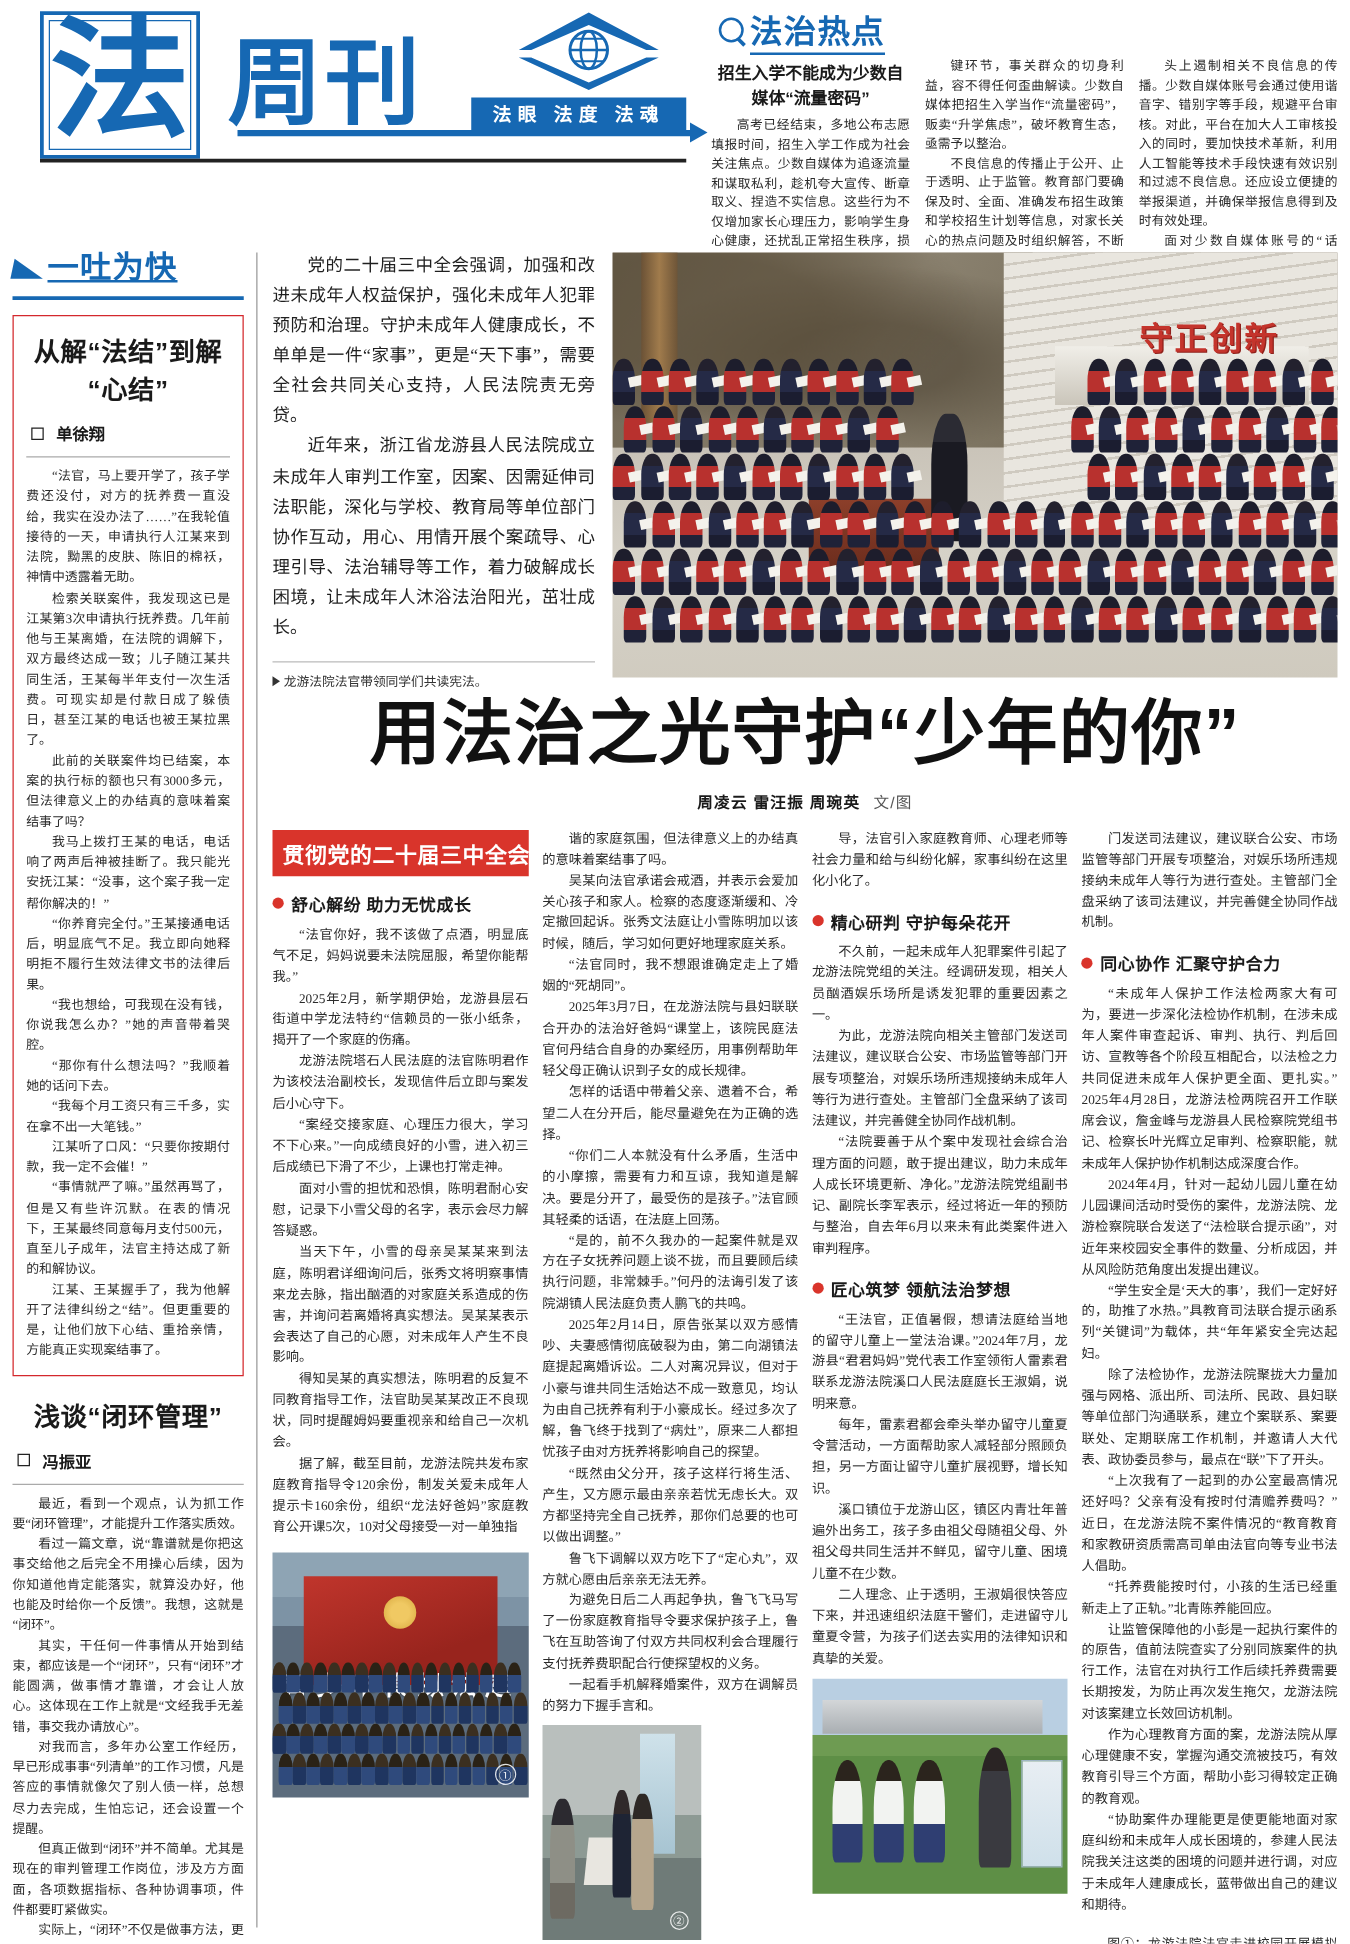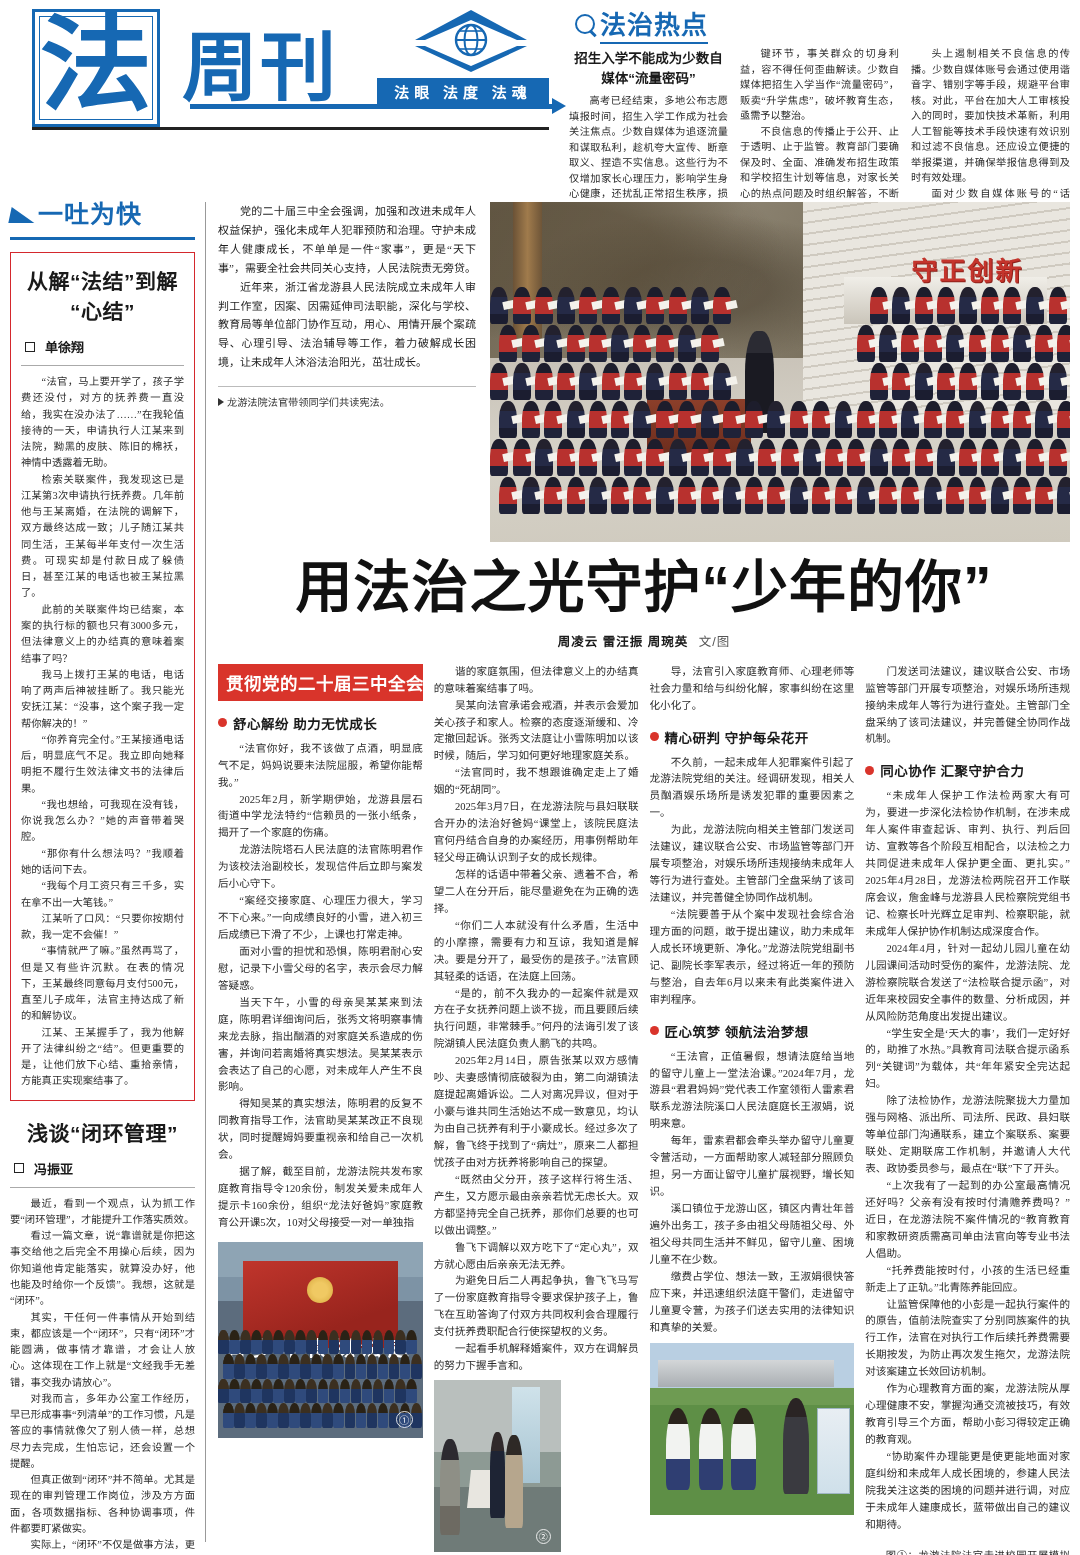--- a/index.html
+++ b/index.html
@@ -181,20 +181,21 @@
     transform: skewX(-12deg);
     position: relative;
     top: -4px;
   }
   .ribbon-text {
     font-size: 25px; font-weight: 700;
     color: #1668b3;
     letter-spacing: 1px;
     font-family: "Liberation Sans", sans-serif;
     line-height: 1;
+    text-decoration: underline;
   }
   .ribbon-rule { height: 3px; background: #1668b3; margin: 4px 0 12px 0; }
 
   .redbox {
     border: 1.5px solid #d4282d;
     padding: 12px 10px 10px;
     margin-bottom: 16px;
   }
   .op-title {
     font-size: 21px; font-weight: 700;
@@ -231,21 +232,21 @@
     margin: 4px 0 12px;
     font-family: "Liberation Sans", sans-serif;
   }
 
   
   .col-main { flex: 1; padding-left: 12px; }
 
   .top-block { display: flex; gap: 14px; height: 340px; }
   .lead-text { width: 258px; flex: 0 0 258px; }
   .lead-text p {
-    font-size: 11px;
+    font-size: 14px;
     line-height: 1.72;
     text-align: justify;
     text-indent: 2em;
     color: #1f1f1f;
   }
   .lead-rule { height: 1px; background: #bbb; margin: 14px 0 7px; }
   .lead-caption {
     font-size: 10.2px;
     color: #333;
     display: flex; gap: 3px; align-items: flex-start;
@@ -876,21 +877,21 @@
             <p>“法院要善于从个案中发现社会综合治理方面的问题，敢于提出建议，助力未成年人成长环境更新、净化。”龙游法院党组副书记、副院长李军表示，经过将近一年的预防与整治，自去年6月以来未有此类案件进入审判程序。</p>
           </div>
           <div class="subhead">
             <span class="dot-red"></span>
             <span>匠心筑梦  领航法治梦想</span>
           </div>
           <div class="art">
             <p>“王法官，正值暑假，想请法庭给当地的留守儿童上一堂法治课。”2024年7月，龙游县“君君妈妈”党代表工作室领衔人雷素君联系龙游法院溪口人民法庭庭长王淑娟，说明来意。</p>
             <p>每年，雷素君都会牵头举办留守儿童夏令营活动，一方面帮助家人减轻部分照顾负担，另一方面让留守儿童扩展视野，增长知识。</p>
             <p>溪口镇位于龙游山区，镇区内青壮年普遍外出务工，孩子多由祖父母随祖父母、外祖父母共同生活并不鲜见，留守儿童、困境儿童不在少数。</p>
-            <p>缴费占学位、想法一致，王淑娟很快答应下来，并迅速组织法庭干警们，走进留守儿童夏令营，为孩子们送去实用的法律知识和真挚的关爱。</p>
+            <p>二人理念、止于透明，王淑娟很快答应下来，并迅速组织法庭干警们，走进留守儿童夏令营，为孩子们送去实用的法律知识和真挚的关爱。</p>
           </div>
           <div class="ph ph-field" style="margin-top:6px;">
             <div class="bld"></div>
             <div class="kid" style="left:8%"></div>
             <div class="kid" style="left:24%"></div>
             <div class="kid" style="left:40%"></div>
             <div class="adult"></div>
             <div class="board"></div>
           </div>
         </div>

